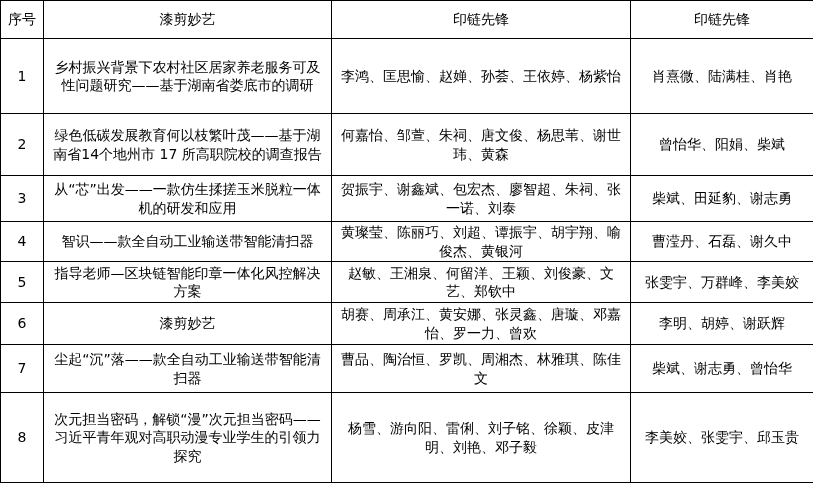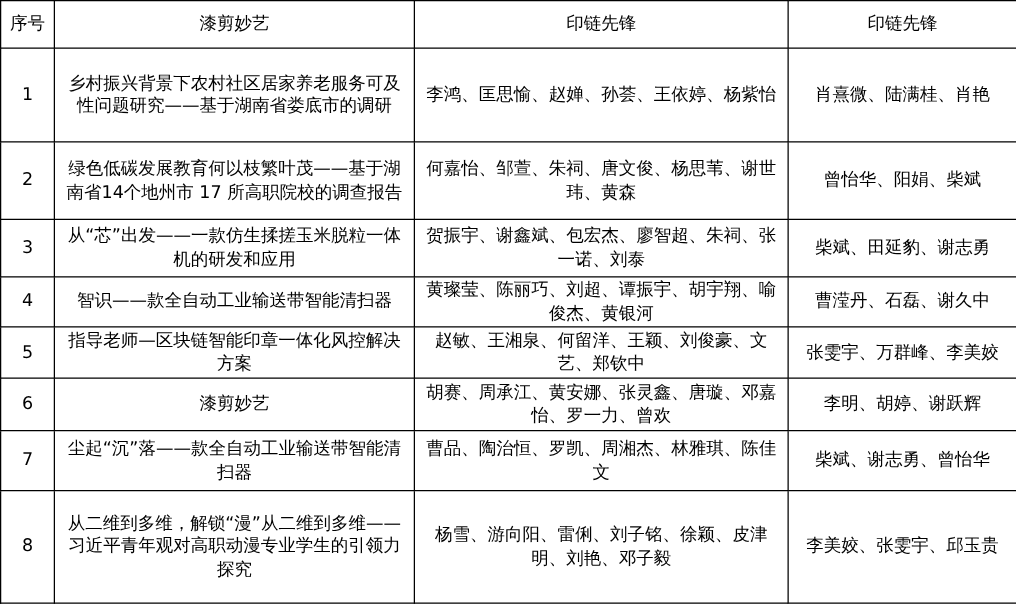--- a/index.html
+++ b/index.html
@@ -103,19 +103,19 @@
           <td>李明、胡婷、谢跃辉</td>
         </tr>
         <tr>
           <td>7</td>
           <td>尘起“沉”落——款全自动工业输送带智能清扫器</td>
           <td>曹品、陶治恒、罗凯、周湘杰、林雅琪、陈佳文</td>
           <td>柴斌、谢志勇、曾怡华</td>
         </tr>
         <tr>
           <td>8</td>
-          <td>从二维到多维，解锁“漫”从二维到多维——习近平青年观对高职动漫专业学生的引领力探究</td>
+          <td>次元担当密码，解锁“漫”次元担当密码——习近平青年观对高职动漫专业学生的引领力探究</td>
           <td>杨雪、游向阳、雷俐、刘子铭、徐颖、皮津明、刘艳、邓子毅</td>
           <td>李美姣、张雯宇、邱玉贵</td>
         </tr>
       </tbody>
   </table>
 </div>
 
 </body></html>

